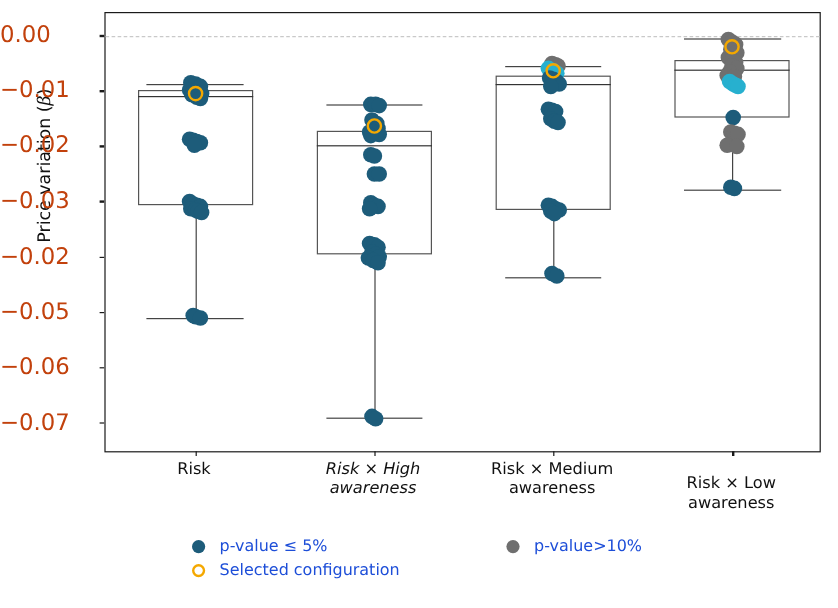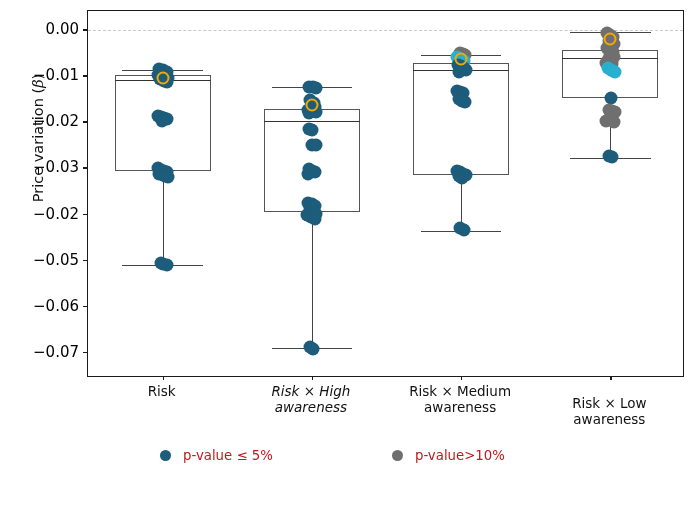--- a/index.html
+++ b/index.html
@@ -40,23 +40,23 @@
   }
   .tickmark{
     position:absolute;
     width:4px;height:1.2px;background:#1a1a1a;
     left:-4px;
   }
   .ticktext{
     position:absolute;
     right:8px;
     transform:translateY(-50%);
-    font-size:15px;color:#000000;
+    font-size:19px;color:#c2410c;
     white-space:nowrap;
-    text-align:right;
+    text-align:left;
   }
 
   
   .xtickmark{
     position:absolute;
     bottom:-4px;width:1.2px;height:4px;background:#1a1a1a;
   }
   .xticktext{
     position:absolute;
     transform:translateX(-50%);
@@ -104,21 +104,21 @@
     column-gap:34px;
     row-gap:5px;
     align-content:start;
   }
   .lg-item{display:flex;align-items:center;gap:12px;}
   .lg-swatch{width:11px;height:11px;border-radius:50%;flex:0 0 auto;}
   .lg-swatch.sig{background:#1d5c7a;}
   .lg-swatch.mid{background:#27b0cf;}
   .lg-swatch.ns{background:#6f6f6f;}
   .lg-swatch.sel{background:transparent;border:2.2px solid #f4a800;box-sizing:border-box;}
-  .lg-text{font-size:13.3px;color:#b91c1c;white-space:nowrap;}
+  .lg-text{font-size:13.3px;color:#1d4ed8;white-space:nowrap;}
 </style>
 </head>
 <body>
 
 <div id="root">
 
   <div class="ylabel">
     <span>Price variation (<i>β</i>)</span>
   </div>
 
@@ -303,15 +303,19 @@
 
   <div class="legend" id="legend">
       <div class="lg-item">
         <span class="lg-swatch sig"></span>
         <span class="lg-text">p-value ≤ 5%</span>
       </div>
       <div class="lg-item">
         <span class="lg-swatch ns"></span>
         <span class="lg-text">p-value&gt;10%</span>
       </div>
+      <div class="lg-item">
+        <span class="lg-swatch sel"></span>
+        <span class="lg-text">Selected configuration</span>
+      </div>
     </div>
 
 </div>
 
 </body></html>

